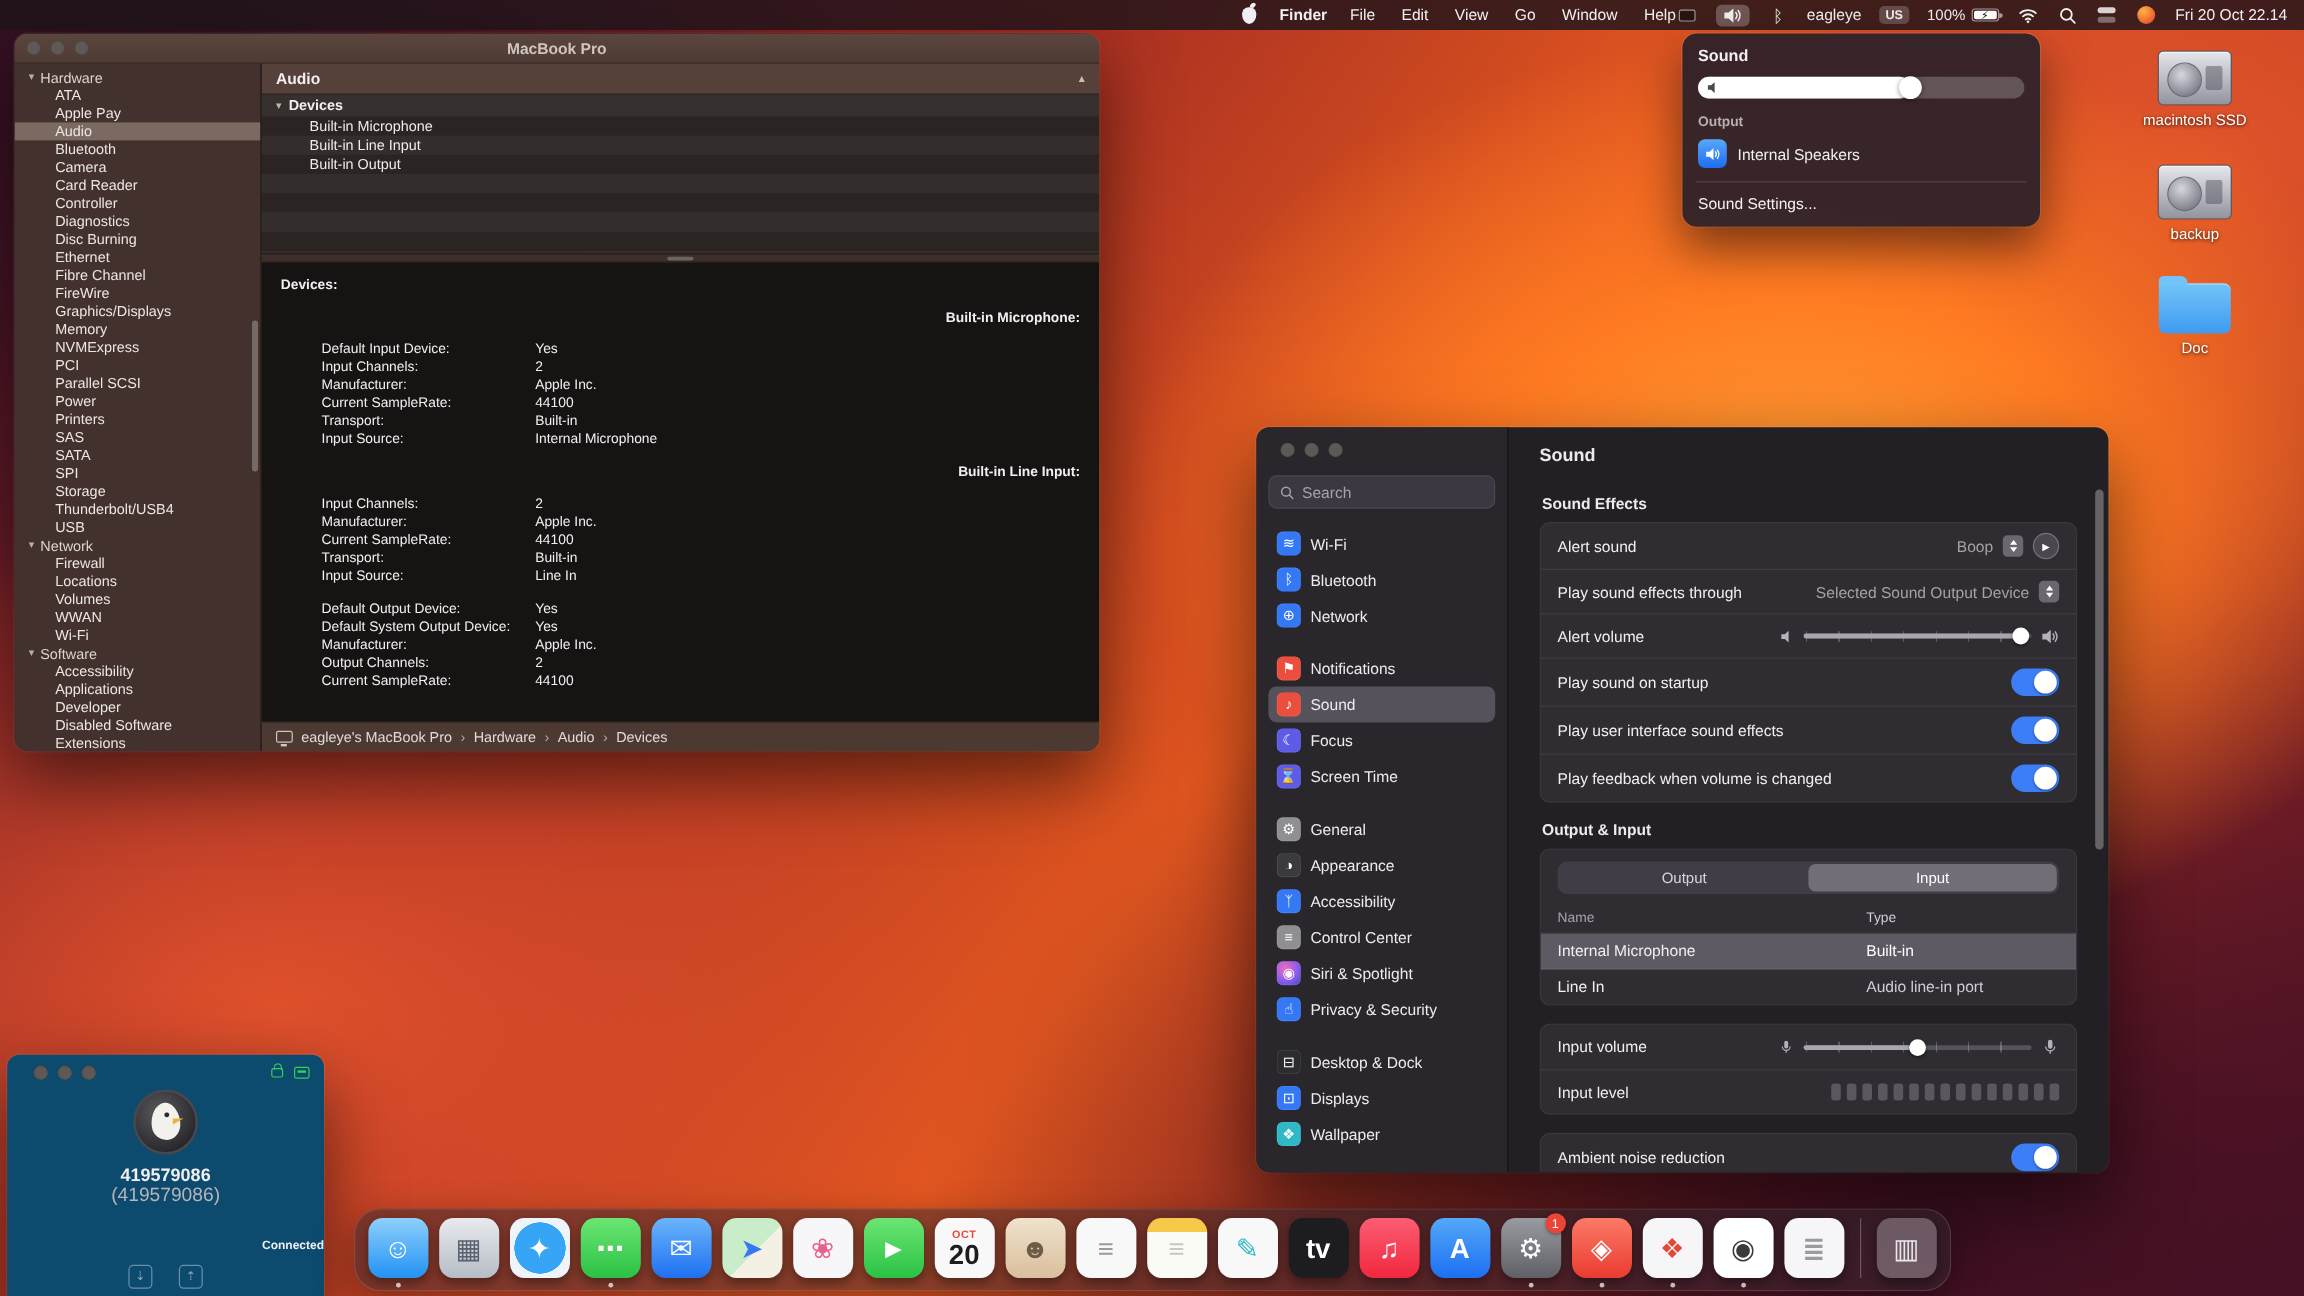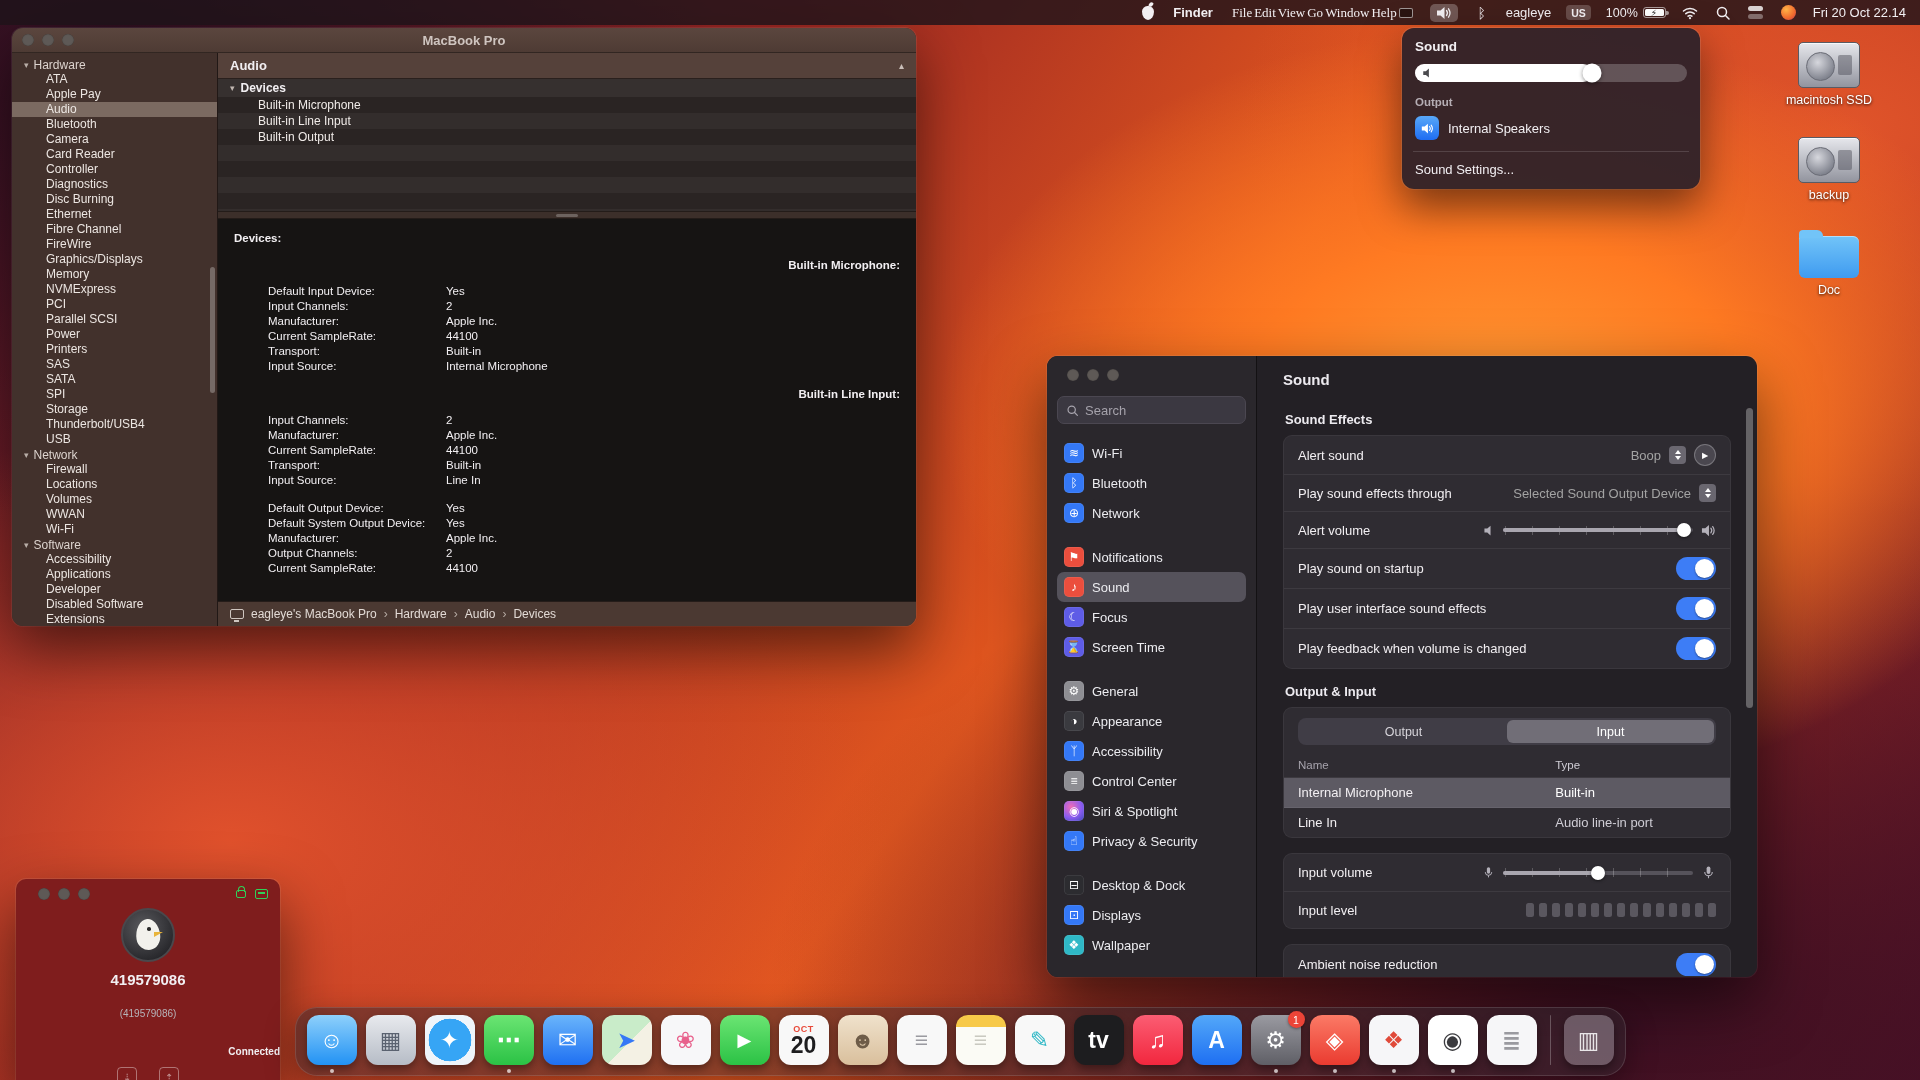--- a/index.html
+++ b/index.html
@@ -19,21 +19,21 @@
   .window { position:absolute; border-radius:11px; box-shadow:0 24px 60px rgba(0,0,0,.55), 0 0 0 1px rgba(255,255,255,.09); }
 
   
   .menubar { position:absolute; top:0; left:0; right:0; height:25px; background:rgba(30,19,26,.82);
     display:flex; justify-content:flex-end; align-items:center; font-size:13px; z-index:50; }
   .mb-left { display:flex; align-items:center; gap:19px; padding-left:20px; }
   .mb-right { display:flex; align-items:center; gap:15px; padding-right:14px; }
   .apple-logo { width:12px; height:14px; background:#f2eff2; border-radius:45% 45% 50% 50%/40% 40% 60% 60%; position:relative; display:inline-block; }
   .apple-logo::before { content:""; position:absolute; top:-4px; left:55%; width:4px; height:5px; background:#f2eff2; border-radius:70% 30% 70% 30%; transform:rotate(28deg);}
   .mb-app { font-weight:bold; }
-  .mb-menus { display:flex; gap:2px;font-family:Liberation Serif, serif; }
+  .mb-menus { display:flex; gap:22px; }
   .mb-item { cursor:default; }
   .mb-ico { display:inline-flex; align-items:center; justify-content:center; height:18px; min-width:18px; }
   .mb-ico.active { background:rgba(255,255,255,.25); border-radius:5px; padding:1px 6px; }
   .mb-ico svg { width:16px; height:16px; }
   .mirror-rect { width:14px; height:10px; border:1.5px solid rgba(255,255,255,.55); border-radius:2px; background:rgba(0,0,0,.35); display:inline-block;}
   .bt-glyph { font-size:14px; line-height:1; }
   .mb-input-box { background:rgba(255,255,255,.2); border-radius:4px; font-size:10.5px; font-weight:bold; padding:1.5px 5px; }
   .mb-batt { display:flex; align-items:center; gap:5px; font-size:12.5px; }
   .batt-body { width:23px; height:11px; border:1px solid rgba(255,255,255,.55); border-radius:3px; position:relative; padding:1px; }
   .batt-body::after { content:""; position:absolute; right:-4px; top:3px; width:2.5px; height:4px; background:rgba(255,255,255,.55); border-radius:0 2px 2px 0; }
@@ -151,33 +151,33 @@
   .tbl-row.selected { background:#5d5a63; }
   .c-name { flex:1.6; }
   .c-type { flex:1; color:#cfcdd5; }
   .tbl-row.selected .c-type { color:#fff; }
   .lvl-meter { display:flex; gap:5px; }
   .lvl-seg { width:8px; height:14px; border-radius:2.5px; background:#5a575f; }
   .st-scrollbar { position:absolute; right:3px; top:52px; bottom:14px; width:8px; }
   .st-scroll-thumb { position:absolute; top:0; width:7px; height:300px; border-radius:4px; background:rgba(255,255,255,.30); }
 
   
-  .remote { left:16px; top:879px; width:264px; height:201px; border-radius:10px 10px 0 0; background:#7f1d1d; overflow:hidden; z-index:25; }
+  .remote { left:6px; top:879px; width:264px; height:201px; border-radius:10px 10px 0 0; background:#0c4a6e; overflow:hidden; z-index:25; }
   .rw-top { display:flex; align-items:center; justify-content:space-between; padding:9px 12px 0; }
   .rw-status-icons { display:flex; gap:9px; align-items:center; }
   .rw-lock { width:10px; height:8px; border:1.5px solid #30d158; border-radius:2px; position:relative; display:inline-block;}
   .rw-lock::before { content:""; position:absolute; left:1px; top:-5px; width:5px; height:5px; border:1.5px solid #30d158; border-bottom:none; border-radius:4px 4px 0 0; }
   .rw-screen { width:13px; height:10px; border:1.5px solid #30d158; border-radius:2px; display:inline-block; position:relative;}
   .rw-screen::after { content:""; position:absolute; left:2px; top:2px; right:2px; height:2px; background:#30d158; }
   .rw-avatar { width:54px; height:54px; border-radius:50%; margin:8px auto 9px; background:radial-gradient(circle at 40% 35%, #5a5a5e, #26262a 78%); border:2px solid #4a484c; position:relative; overflow:hidden; }
   .rw-avatar .head { position:absolute; left:13px; top:9px; width:24px; height:31px; background:#f2f1ec; border-radius:55% 45% 48% 52%/60% 55% 45% 40%; transform:rotate(-8deg); }
   .rw-avatar .beak { position:absolute; left:31px; top:22px; width:0; height:0; border-top:5px solid #e8b43a; border-right:9px solid transparent; border-bottom:3px solid transparent; }
   .rw-avatar .eye { position:absolute; left:24px; top:17px; width:3.5px; height:3.5px; border-radius:50%; background:#2a2a2a; }
   .rw-id { text-align:center; font-size:15px; font-weight:bold; }
-  .rw-alias { text-align:center; font-size:10px; color:#b6b4b9; margin-top:20px; }
+  .rw-alias { text-align:center; font-size:16px; color:#b6b4b9; margin-top:0; }
   .rw-status { text-align:right; font-size:10px; margin-top:27px;font-weight:bold; }
   .rw-actions { display:flex; justify-content:center; gap:22px; margin-top:10px; opacity:.7; }
   .rw-act { width:20px; height:20px; border:1.5px solid rgba(255,255,255,.55); border-radius:4px; display:flex; align-items:center; justify-content:center; font-size:10px; color:rgba(255,255,255,.75);}
 
   
   .dock-wrap { position:absolute; left:0; right:0; bottom:4px; display:flex; justify-content:center; z-index:40; }
   .dock { display:flex; align-items:flex-end; gap:9px; background:rgba(52,40,47,.5); box-shadow:0 0 0 1px rgba(255,255,255,.13) inset, 0 10px 30px rgba(0,0,0,.35); border-radius:22px; padding:8px 12px 11px; }
   .dock-icon { position:relative; width:50px; height:50px; cursor:default; }
   .dock-icon.divider { width:1px; height:50px; background:rgba(255,255,255,.25); margin:0 4px; border-radius:1px;}
   .di { width:50px; height:50px; border-radius:12px; display:flex; flex-direction:column; align-items:center; justify-content:center; color:#fff; box-shadow:0 4px 9px rgba(0,0,0,.38); }

